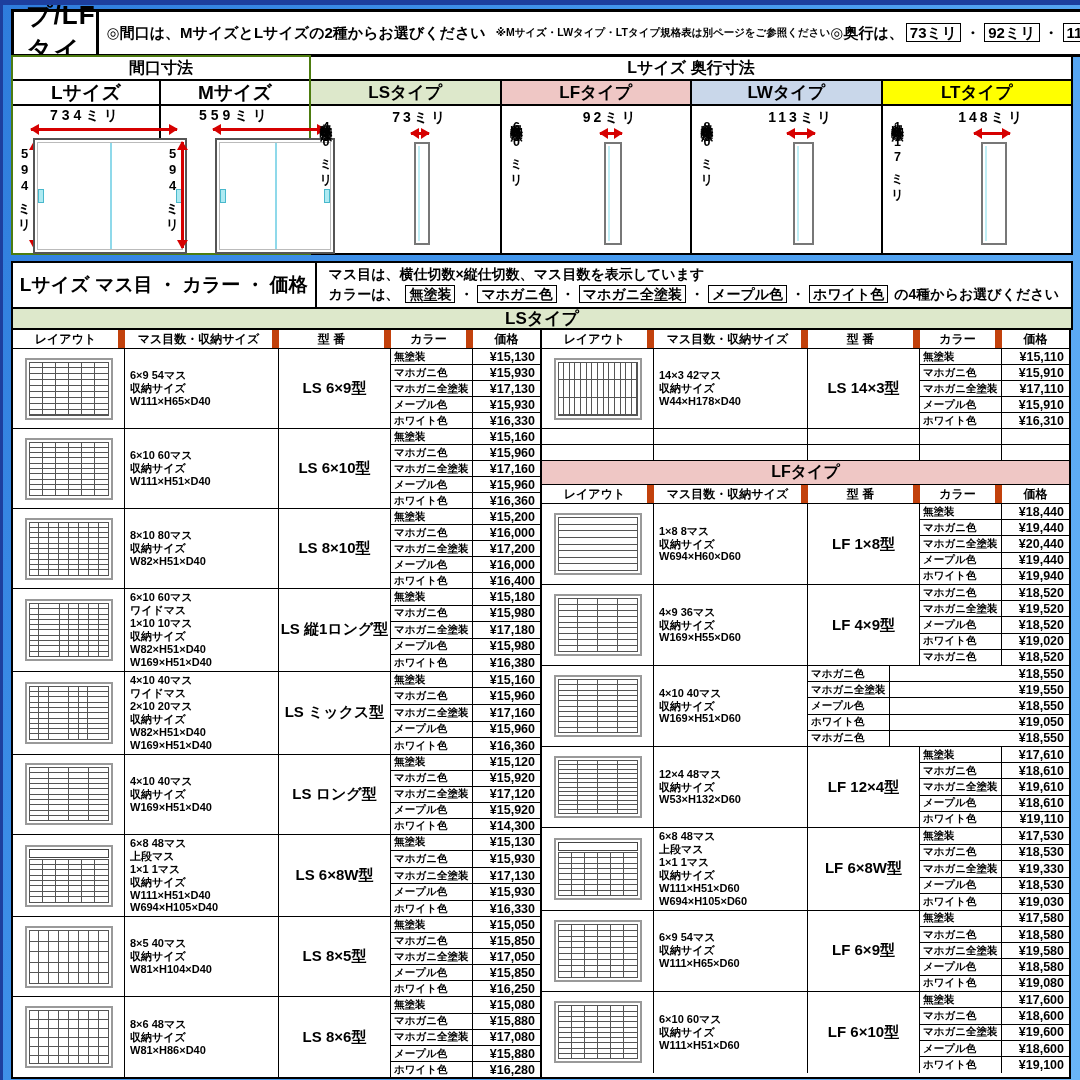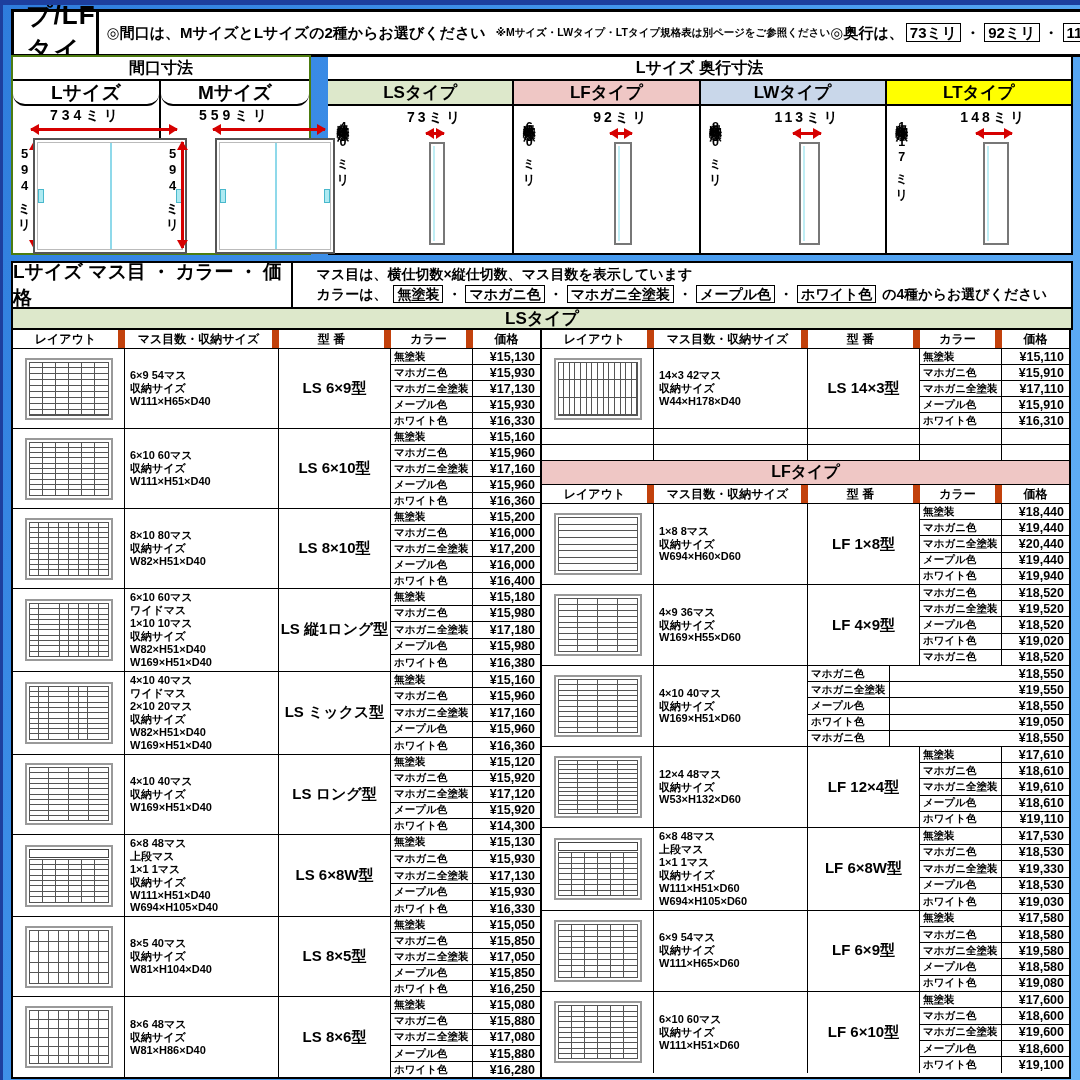--- a/index.html
+++ b/index.html
@@ -16,26 +16,26 @@
     display:flex;align-items:center;justify-content:center;font-size:26px;font-weight:bold;letter-spacing:1px;padding-left:12px;}
   .notes-box{flex:1;background:#fff;border:3px solid #000;border-left:none;box-sizing:border-box;
     padding:2px 8px;font-weight:bold;display:flex;flex-direction:row;justify-content:space-around;}
   .nline{font-size:15px;display:flex;align-items:center;white-space:nowrap;}
   .subnote{font-size:10.5px;margin-left:10px;font-weight:bold;}
   .badge{border:1.5px solid #000;padding:0 3px;margin:0 2px;display:inline-block;line-height:1.15;}
   .sep{margin:0 2px;}
   
   .row-b{display:flex;margin-top:-2px;height:200px;}
   .width-sec{width:300px;background:#fff;border:2px solid #4d7c0f;box-sizing:border-box;display:flex;flex-direction:column;}
-  .depth-sec{flex:1;background:#fff;border:2px solid #000;border-left:none;box-sizing:border-box;display:flex;flex-direction:column;margin-left:17px;}
+  .depth-sec{flex:1;background:#fff;border:2px solid #000;border-left:none;box-sizing:border-box;display:flex;flex-direction:column;}
   .sec-title{height:22px;line-height:22px;border-bottom:2px solid #000;text-align:center;font-weight:bold;font-size:16px;}
   .width-cols{display:flex;flex:1;}
   .width-col{width:50%;box-sizing:border-box;display:flex;flex-direction:column;}
   .width-col:first-child{border-right:2px solid #000;}
-  .wc-head{height:23px;line-height:23px;border-bottom:2px solid #000;text-align:center;font-weight:bold;font-size:19px;border-radius:12px;}
+  .wc-head{height:23px;line-height:23px;border-bottom:2px solid #000;text-align:center;font-weight:bold;font-size:19px;}
   .wc-body{position:relative;flex:1;}
   .wd-mm{position:absolute;top:1px;left:0;right:0;text-align:center;font-weight:bold;font-size:14px;letter-spacing:4px;}
   .arrow-h{position:absolute;height:3px;background:#d60000;}
   .arrow-h::before{content:'';position:absolute;left:-1px;top:-4px;border-top:5px solid transparent;border-bottom:6px solid transparent;border-right:9px solid #d60000;}
   .arrow-h::after{content:'';position:absolute;right:-1px;top:-4px;border-top:5px solid transparent;border-bottom:6px solid transparent;border-left:9px solid #d60000;}
   .arrow-v{position:absolute;width:3px;background:#d60000;}
   .arrow-v::before{content:'';position:absolute;top:-1px;left:-4px;border-left:5px solid transparent;border-right:6px solid transparent;border-bottom:9px solid #d60000;}
   .arrow-v::after{content:'';position:absolute;bottom:-1px;left:-4px;border-left:5px solid transparent;border-right:6px solid transparent;border-top:9px solid #d60000;}
   .v-label{position:absolute;writing-mode:vertical-rl;text-orientation:upright;font-weight:bold;font-size:13px;letter-spacing:1px;}
   .cab{position:absolute;border:2px solid #555;box-shadow:inset 0 0 0 2px #fff, inset 0 0 0 3px #bbb;background:#fff;}
@@ -48,21 +48,21 @@
   .dc-head{height:23px;line-height:23px;border-bottom:2px solid #000;text-align:center;font-weight:bold;font-size:17px;}
   .dc-body{flex:1;position:relative;}
   .dc-mm{position:absolute;top:3px;left:30px;right:0;text-align:center;font-weight:bold;font-size:14px;letter-spacing:3px;}
   .panel{position:absolute;border:2px solid #777;background:#fff;}
   .panel .in{position:absolute;left:2px;top:2px;bottom:2px;width:2px;background:#bfeef5;}
   
   .row-c{display:flex;margin-top:6px;height:48px;}
   .c-title{width:408px;background:#fff;border:2px solid #000;box-sizing:border-box;
     display:flex;align-items:center;justify-content:center;font-size:19px;font-weight:bold;}
   .c-notes{flex:1;background:#fff;border:2px solid #000;border-left:none;box-sizing:border-box;
-    padding:2px 24px;font-weight:bold;font-size:14px;display:flex;flex-direction:column;justify-content:space-around;white-space:nowrap;}
+    padding:2px 12px;font-weight:bold;font-size:14px;display:flex;flex-direction:column;justify-content:space-around;white-space:nowrap;}
   .banner{margin-top:-2px;border:2px solid #000;box-sizing:border-box;height:23px;line-height:19px;
     text-align:center;font-weight:bold;font-size:17px;}
   
   .tables{display:flex;margin-top:-2px;}
   .ptable{width:531px;background:#fff;border:2px solid #000;box-sizing:border-box;display:flex;flex-direction:column;}
   .ptable.right{margin-left:-2px;}
   .thead{display:flex;height:18px;border-bottom:1px solid #000;font-weight:bold;font-size:12px;flex:0 0 auto;}
   .hc{display:flex;align-items:center;justify-content:center;border-right:7px solid #c2410c;box-sizing:border-box;}
   .w-layout{width:112px;} .w-spec{width:154px;} .w-model{width:112px;} .w-color{width:82px;} .w-price{flex:1;border-right:none;}
   .prow{display:flex;border-bottom:1px solid #000;flex:0 0 80px;box-sizing:border-box;}

